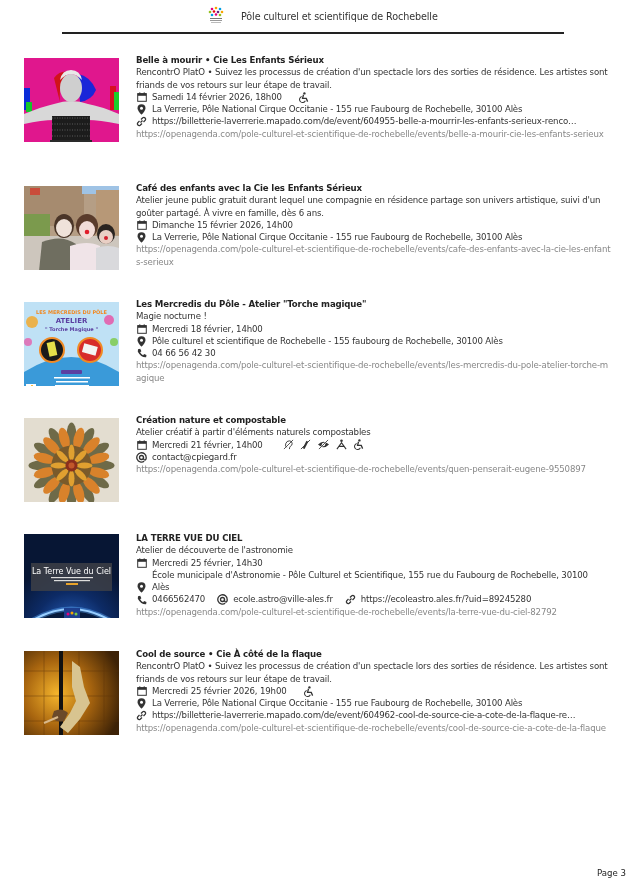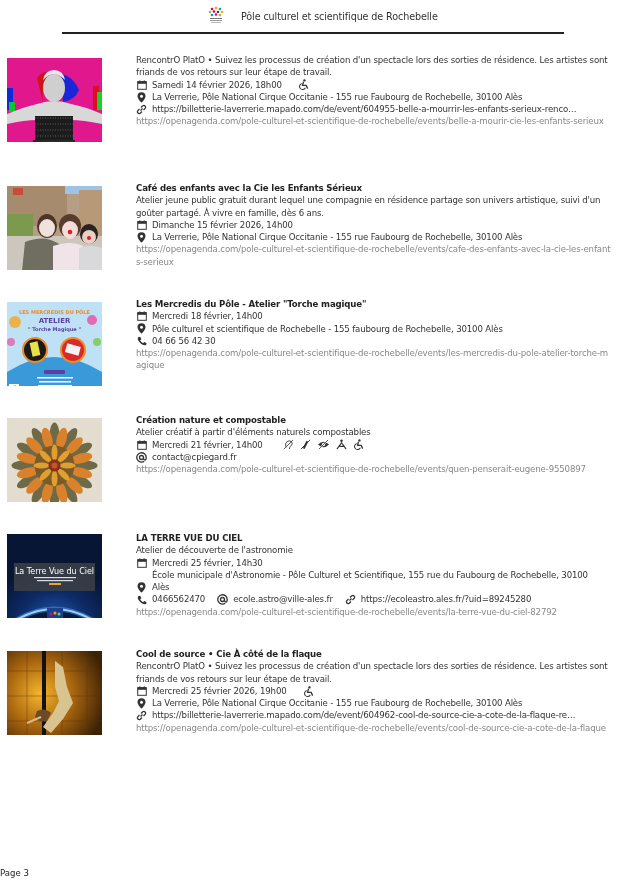--- a/index.html
+++ b/index.html
@@ -5,34 +5,34 @@
   * { box-sizing: border-box; margin: 0; padding: 0; }
   html, body { width: 626px; height: 888px; background: #ffffff; overflow: hidden; }
   body { font-family: "DejaVu Sans", "Liberation Sans", sans-serif; color: #333; position: relative; }
 
   .header { position: absolute; left: 0; top: 0; width: 546px; height: 34px; }
   .header-logo { position: absolute; left: 207px; top: 6px; width: 18px; height: 18px; }
   .header-title { position: absolute; left: 241px; top: 11px; font-size: 9.6px; color: #333; white-space: nowrap; letter-spacing: -0.1px; }
   .header-rule { position: absolute; left: 62px; top: 32px; width: 502px; height: 1.5px; background: #222; }
 
   .event { position: absolute; left: 0; width: 626px; }
-  .thumb { position: absolute; left: 7px; top: 4px; width: 95px; height: 84px; overflow: hidden; }
+  .thumb { position: absolute; left: 24px; top: 4px; width: 95px; height: 84px; overflow: hidden; }
   .info { position: absolute; left: 136px; top: 0; width: 475px; font-size: 8.6px; line-height: 12.3px; letter-spacing: -0.15px; }
   .title { font-weight: bold; color: #222; font-size: 8.6px; }
   .desc { color: #333; }
   .row { display: flex; align-items: center; white-space: nowrap; color: #333; }
   .row .ic { width: 11px; height: 11px; margin-right: 5px; flex: 0 0 auto; display: inline-flex; align-items: center; justify-content: center; }
   .row.wrap { white-space: normal; align-items: flex-end; }
   .ellip { overflow: hidden; text-overflow: ellipsis; max-width: 460px; display: inline-block; }
   .oa-link { color: #888; word-break: break-all; }
   .gap { display: inline-block; width: 12px; }
   .acc { display: inline-flex; gap: 4px; margin-left: 16px; align-items: center; }
   .acc svg { width: 11px; height: 11px; }
 
-  .footer { position: absolute; left: 0; top: 868px; width: 626px; text-align: left; font-size: 8.6px; color: #222; }
+  .footer { position: absolute; left: 0; top: 868px; width: 626px; text-align: right; font-size: 8.6px; color: #222; }
 </style>
 </head>
 <body>
 
 <div class="header">
   <svg class="header-logo" viewBox="0 0 18 18">
     <circle cx="5" cy="3" r="1.3" fill="#e4007c"></circle>
       <circle cx="9" cy="2" r="1.3" fill="#f7a600"></circle>
       <circle cx="13" cy="3" r="1.3" fill="#009fe3"></circle>
     <circle cx="3" cy="6" r="1.3" fill="#95c11f"></circle>
@@ -62,20 +62,21 @@
         <rect x="90" y="34" width="5" height="18" fill="#1ad02a"></rect>
       <path d="M0 56 q20 -8 30 -10 q18 -6 34 0 q12 2 31 10 l0 10 q-20 -4 -31 -4 l0 33 l-34 0 l0 -33 q-12 0 -30 4 z" fill="#d8d8d8"></path>
       <ellipse cx="47" cy="30" rx="11" ry="14" fill="#cfcfcf"></ellipse>
       <path d="M36 22 q11 -12 22 0 q-2 -10 -11 -10 q-9 0 -11 10 z" fill="#e8e8e8"></path>
       <rect x="28" y="58" width="38" height="24" fill="#1c1c1c"></rect>
       <path d="M28 60 l38 0 M28 66 l38 0 M28 72 l38 0 M28 78 l38 0" stroke="#777" stroke-width="0.7" stroke-dasharray="1 1.5"></path>
       <rect x="26" y="82" width="42" height="13" fill="#2a2a2a"></rect>
     </svg>
   </div>
   <div class="info">
+    <div class="title">Belle à mourir • Cie Les Enfants Sérieux</div>
     <div class="desc">RencontrO PlatO • Suivez les processus de création d'un spectacle lors des sorties de résidence. Les artistes sont friands de vos retours sur leur étape de travail.</div>
     <div class="row">
       <span class="ic">
           <svg width="10" height="10" viewBox="0 0 10 10">
             <rect x="0.7" y="1.6" width="8.6" height="7.7" fill="none" stroke="#333" stroke-width="1"></rect>
             <rect x="0.7" y="1.6" width="8.6" height="2.2" fill="#333"></rect>
             <rect x="2.3" y="0.3" width="1" height="2" fill="#333"></rect>
             <rect x="6.7" y="0.3" width="1" height="2" fill="#333"></rect>
           </svg>
         </span>
@@ -181,20 +182,21 @@
         <circle cx="8" cy="84" r="1" fill="#f7a600"></circle>
         <circle cx="10" cy="86" r="1" fill="#009fe3"></circle>
       <rect x="14" y="88" width="14" height="2" fill="#f5f0d0"></rect>
     </svg>
     <div style="position:absolute;left:0;top:7px;width:95px;text-align:center;font-size:5px;font-weight:bold;color:#f08a24;">LES MERCREDIS DU PÔLE</div>
     <div style="position:absolute;left:0;top:15px;width:95px;text-align:center;font-size:7px;font-weight:bold;color:#5b3fa1;">ATELIER</div>
     <div style="position:absolute;left:0;top:24px;width:95px;text-align:center;font-size:5px;font-weight:bold;color:#5b3fa1;">" Torche Magique "</div>
   </div>
   <div class="info">
     <div class="title">Les Mercredis du Pôle - Atelier "Torche magique"</div>
+    <div class="desc">Magie nocturne !</div>
     <div class="row">
       <span class="ic">
           <svg width="10" height="10" viewBox="0 0 10 10">
             <rect x="0.7" y="1.6" width="8.6" height="7.7" fill="none" stroke="#333" stroke-width="1"></rect>
             <rect x="0.7" y="1.6" width="8.6" height="2.2" fill="#333"></rect>
             <rect x="2.3" y="0.3" width="1" height="2" fill="#333"></rect>
             <rect x="6.7" y="0.3" width="1" height="2" fill="#333"></rect>
           </svg>
         </span>
       <span>Mercredi 18 février, 14h00</span>

